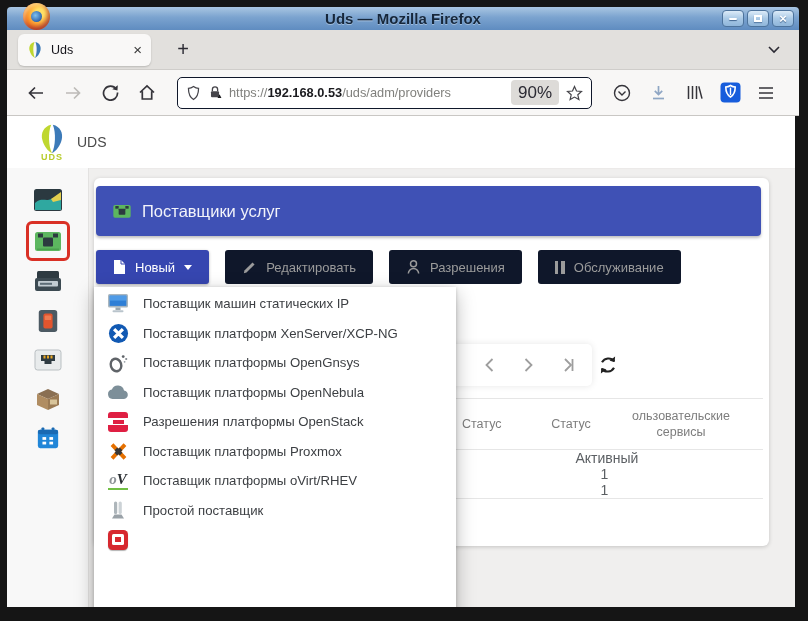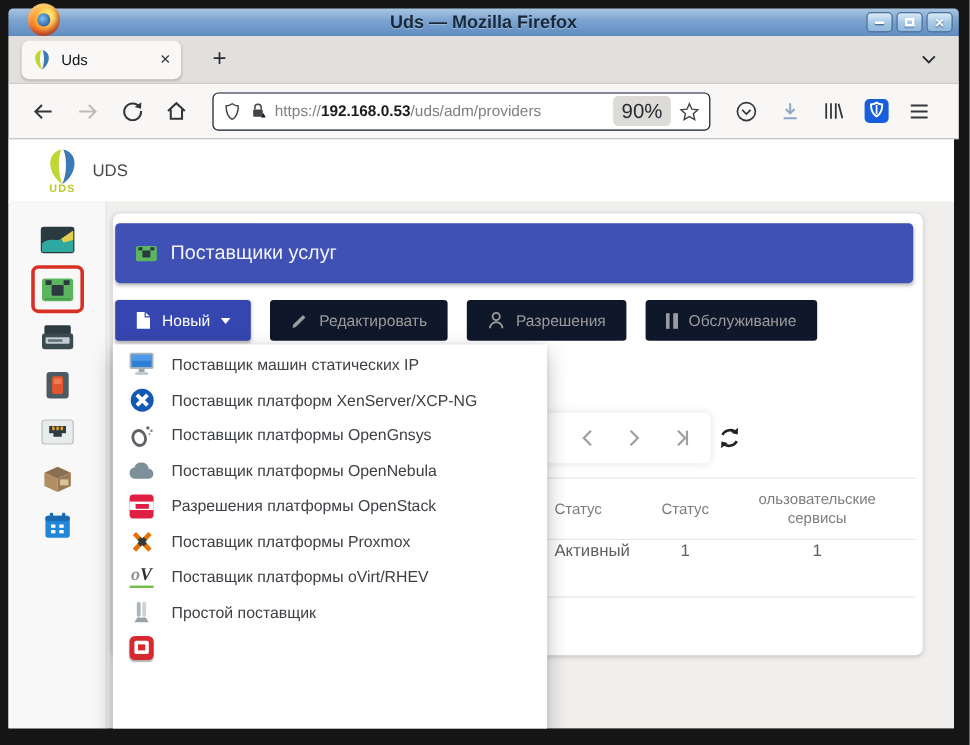--- a/index.html
+++ b/index.html
@@ -92,21 +92,21 @@
   
   .paginator{position:absolute;left:332px;top:166px;width:166px;height:42px;background:#fff;border-radius:5px;
     box-shadow:0 0 7px rgba(0,0,0,.10);display:flex;align-items:center;justify-content:space-around;padding:0 6px;box-sizing:border-box;}
   .refresh-btn{position:absolute;left:502px;top:175px;width:24px;height:24px;display:flex;align-items:center;justify-content:center;}
   .tablewrap{position:absolute;left:352px;right:6px;top:220px;border-top:1px solid #e6e6e6;}
   .thead{display:flex;align-items:center;min-height:50px;}
   .th{font-size:12.5px;color:#7d7d7d;line-height:1.3;}
   .th1{width:90px;padding-left:16px;box-sizing:border-box;}
   .th2{width:70px;text-align:center;}
   .th3{width:150px;text-align:center;}
-  .trow{display:flex;align-items:flex-start;min-height:47px;border-top:1px solid #e6e6e6;border-bottom:1px solid #e6e6e6;}
+  .trow{display:flex;align-items:center;min-height:47px;border-top:1px solid #e6e6e6;border-bottom:1px solid #e6e6e6;flex-direction:column;}
   .td{font-size:14px;color:#5b5f63;}
   
   .dropdown{position:absolute;left:5px;top:119px;width:362px;height:345px;background:#fff;z-index:40;
     box-shadow:0 6px 18px rgba(0,0,0,.28), 0 1px 4px rgba(0,0,0,.2);padding-top:2px;box-sizing:border-box;}
   .menu-item{height:29.5px;display:flex;align-items:center;gap:13px;padding-left:12px;}
   .mi-icon{width:24px;display:flex;align-items:center;justify-content:center;flex:0 0 auto;}
   .mi-label{font-size:13.2px;color:#3c3f43;}
   
   .os-icon{width:20px;height:20px;background:#df1f43;border-radius:3px;position:relative;}
   .os-icon::before{content:"";position:absolute;left:0;right:0;top:6.5px;height:7px;background:#fff;}

